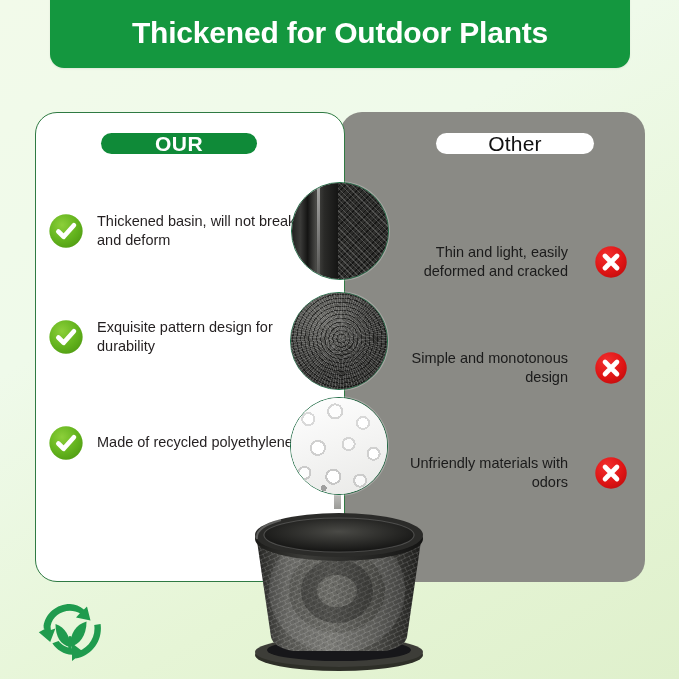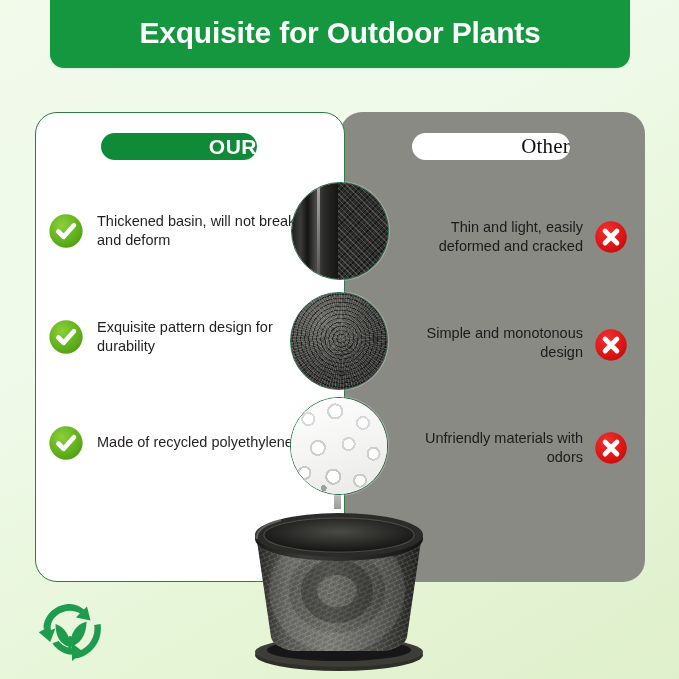--- a/index.html
+++ b/index.html
@@ -50,36 +50,35 @@
     width:305px;height:470px;
     background:#8a8a85;
     border-radius:22px;
     box-sizing:border-box;
     z-index:1;
   }
 
   
   .badge{
     position:absolute;
-    height:27px;
+    height:21px;
     border-radius:18px;
-    display:flex;align-items:center;justify-content:flex-end;
+    display:flex;align-items:center;justify-content:center;
     z-index:5;
   }
   .badge-our{
     left:101px;top:133px;width:156px;
     background:#0f8a38;
   }
   .badge-our .badge-label{
     color:#ffffff;font-size:21px;font-weight:bold;letter-spacing:.5px;
   }
   .badge-other{
-    left:412px;top:133px;width:158px;
+    left:436px;top:133px;width:158px;
     background:#ffffff;
-    font-family:Liberation Serif, serif;
   }
   .badge-other .badge-label{
     color:#111111;font-size:21px;font-weight:normal;letter-spacing:.2px;
   }
 
   
   .our-row{
     position:absolute;
     left:48px;
     width:250px;
@@ -92,25 +91,26 @@
   .check-icon{flex:0 0 auto;width:36px;height:36px;display:block;}
   .our-text{
     font-size:14.5px;color:#231f20;line-height:1.32;
     text-align:left;
   }
 
   
   .other-row{
     position:absolute;
     width:230px;
-    display:flex;align-items:center;justify-content:flex-end;gap:11px;
+    display:flex;align-items:center;justify-content:flex-end;gap:26px;
     z-index:4;
+    margin-top:25px;
   }
   .other-row.r1{left:398px;top:218px;}
-  .other-row.r2{left:398px;top:324px;align-items:flex-end;}
+  .other-row.r2{left:398px;top:324px;}
   .other-row.r3{left:398px;top:429px;justify-content:flex-end;}
   .other-text{
     font-size:14.5px;color:#1b1b1b;line-height:1.32;
     text-align:right;flex:1 1 auto;
   }
   .x-icon{flex:0 0 auto;width:34px;height:34px;display:block;}
 
   
   .detail-circle{
     position:absolute;
@@ -196,21 +196,21 @@
     width:64px;height:64px;
     z-index:7;
   }
 </style>
 </head>
 <body>
 
 <div class="stage">
 
   <div class="title-banner">
-    <div class="title-text">Exquisite for Outdoor Plants</div>
+    <div class="title-text">Thickened for Outdoor Plants</div>
   </div>
 
   <div class="other-card"></div>
 
   <div class="our-card"></div>
 
   <div class="badge badge-our">
     <span class="badge-label">OUR</span>
   </div>
   <div class="badge badge-other">

